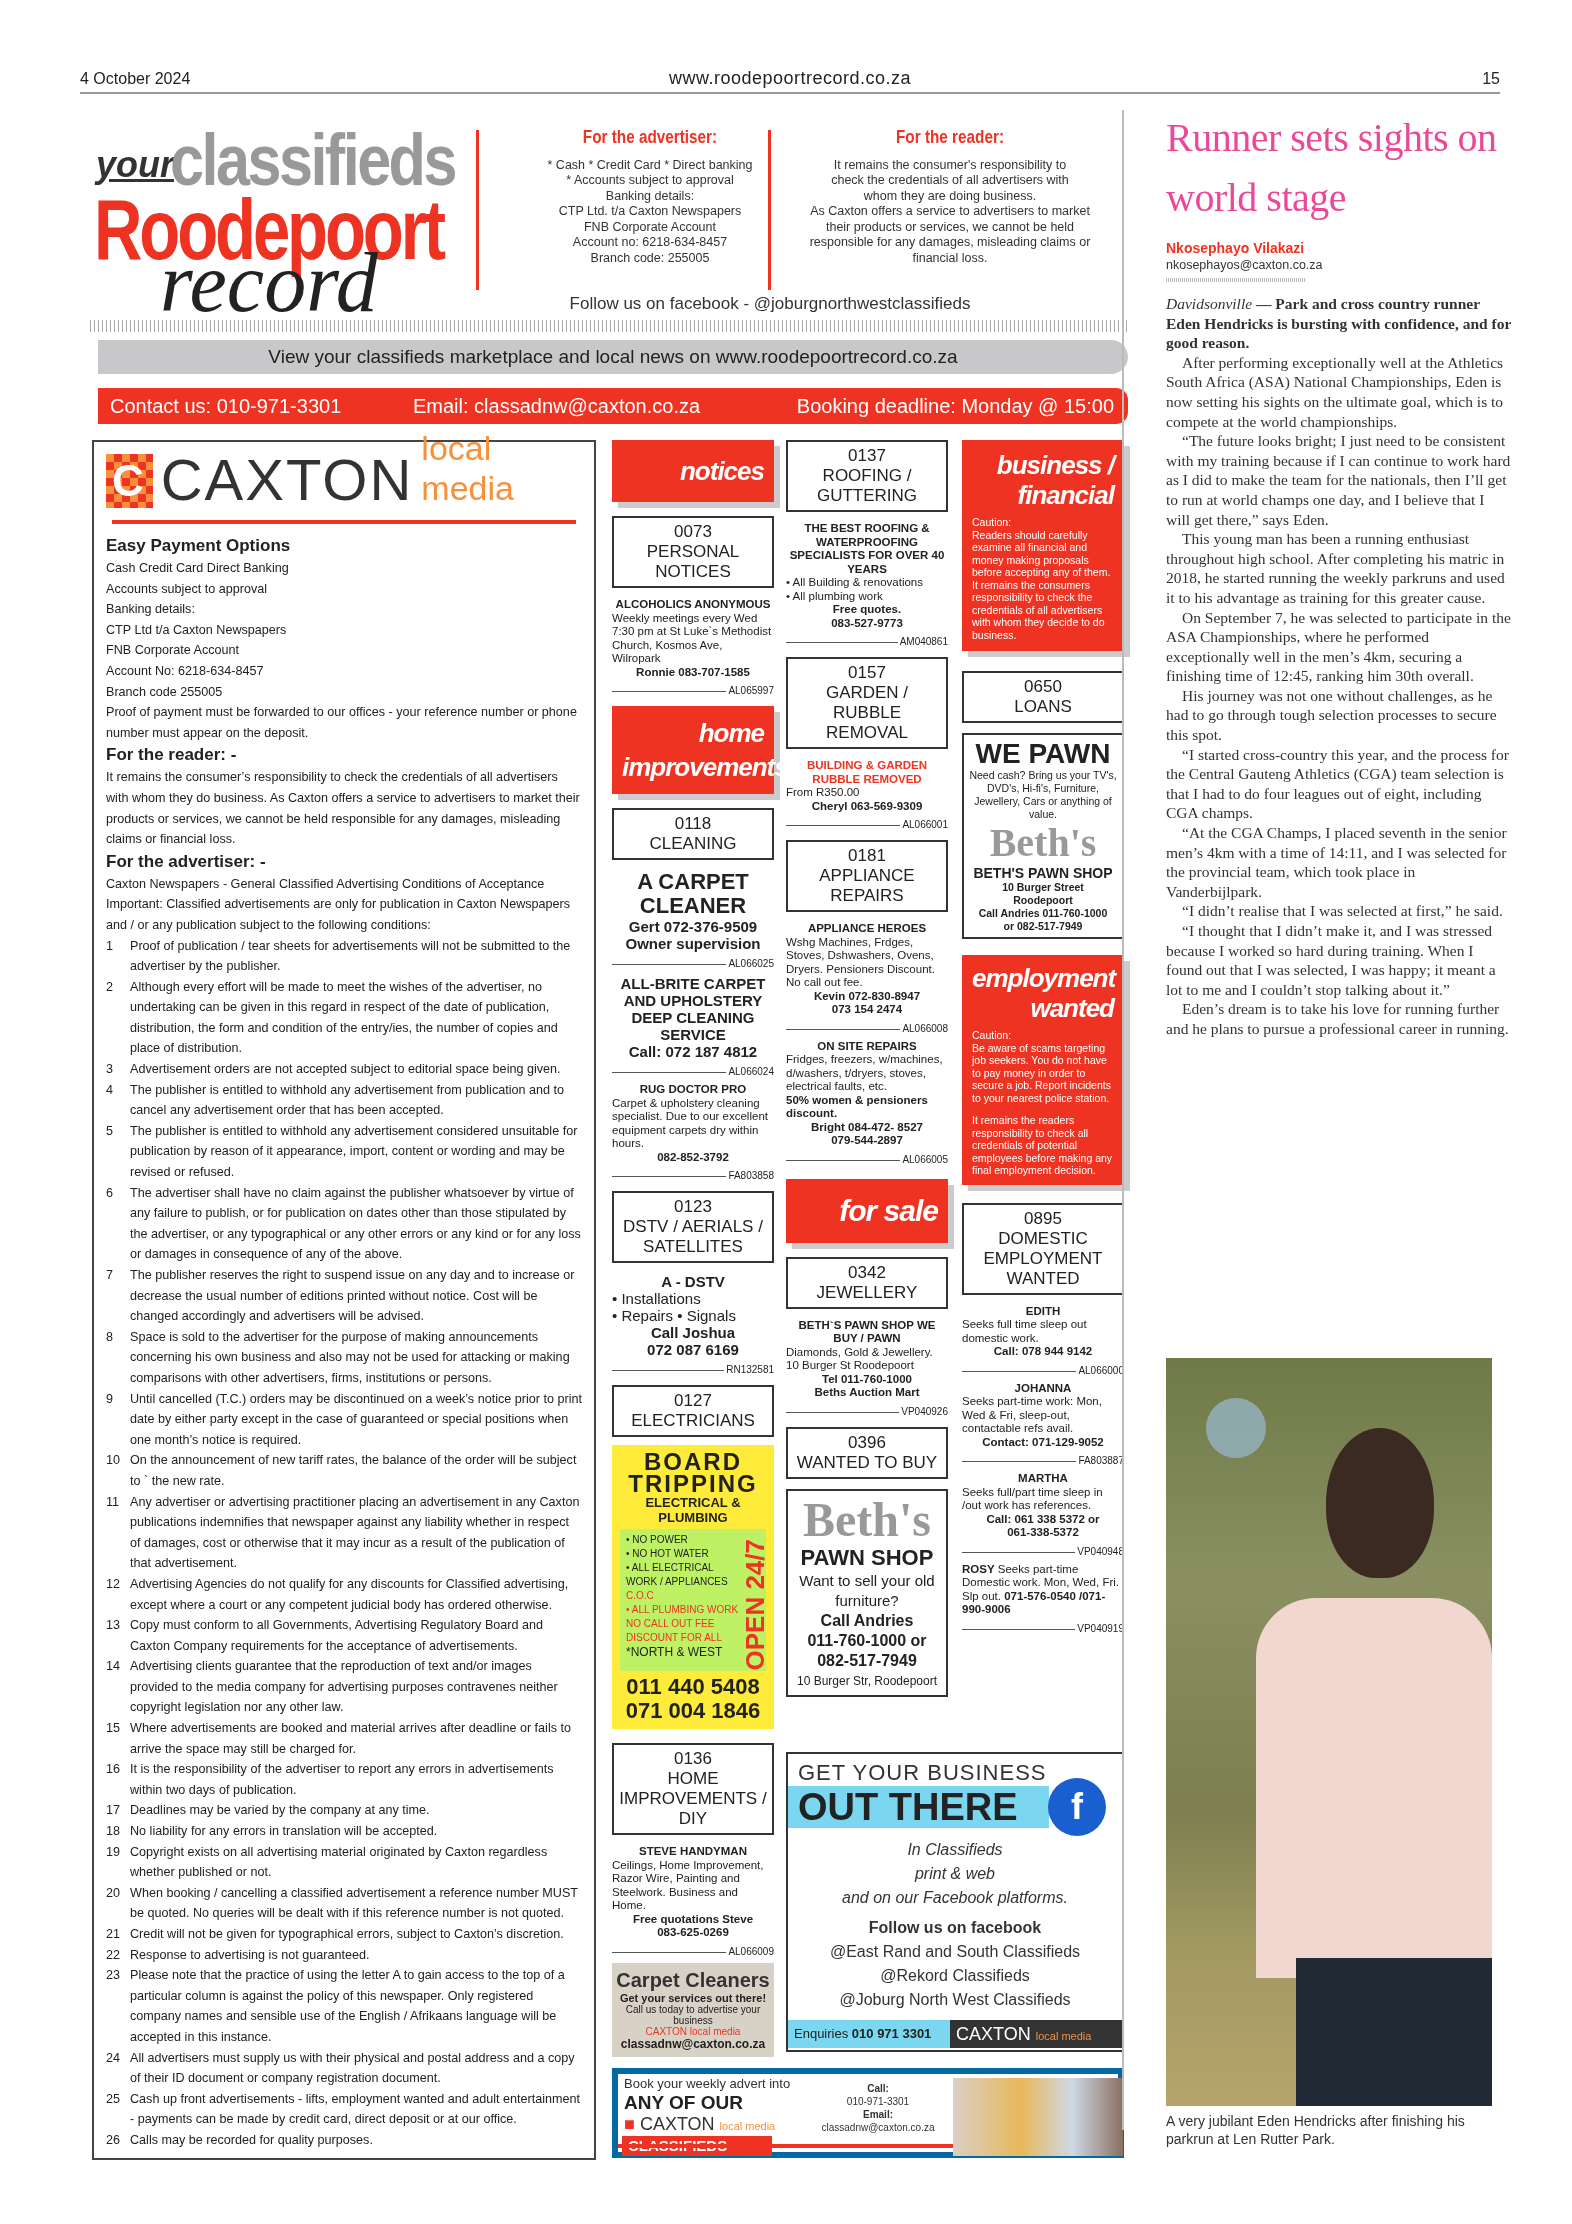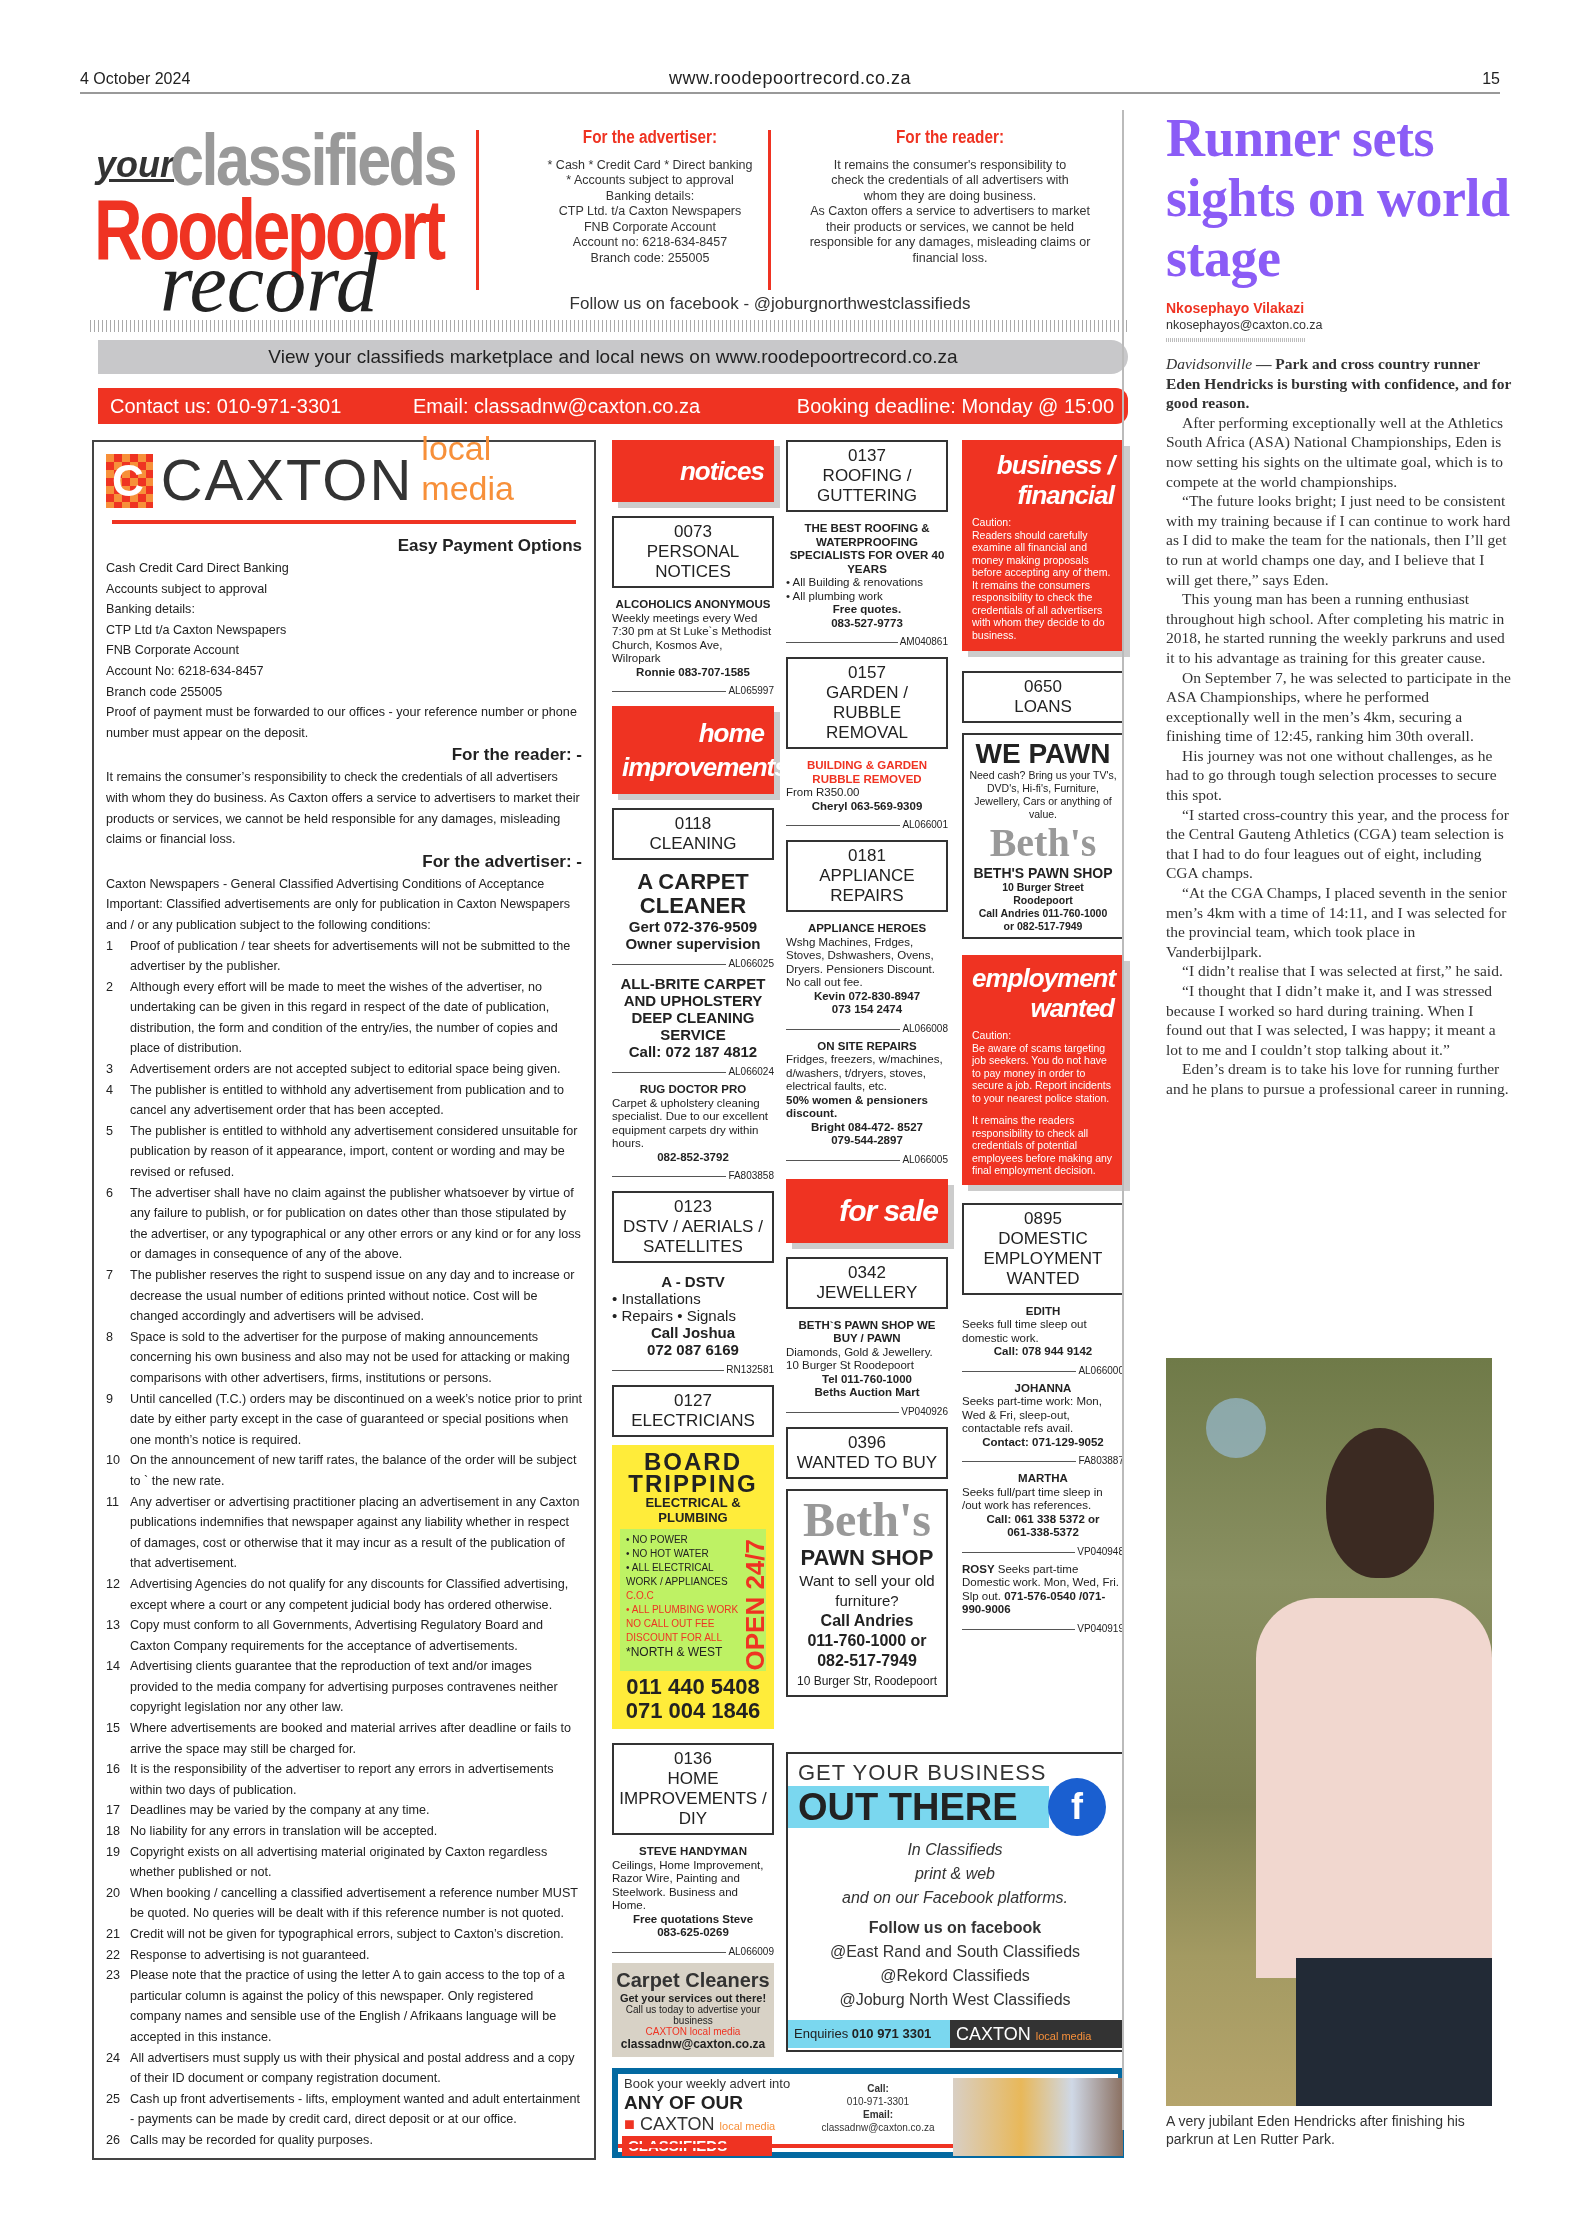--- a/index.html
+++ b/index.html
@@ -25,21 +25,21 @@
 .redbar{left:98px;top:388px;width:1030px;height:36px;background:#ef3322;border-radius:0 12px 12px 0;color:#fff;font-size:20px;line-height:36px}
 .redbar span{position:absolute;top:0}
 
 .cbox{left:92px;top:440px;width:504px;height:1720px;border:2px solid #444;padding:0 12px;font-size:12.6px;line-height:20.6px;transform-origin:top left}
 .caxlogo{display:flex;align-items:flex-end;margin-top:10px;height:56px}
 .caxsq{width:50px;height:54px;background:repeating-conic-gradient(#ef3322 0 25%,#f7903a 0 50%) 0 0/16px 16px;position:relative}
 .caxsq:after{content:"C";position:absolute;left:6px;top:2px;color:#fff;font-weight:bold;font-size:44px;line-height:50px}
 .caxname{font-size:58px;color:#333;margin-left:8px;line-height:56px;letter-spacing:2px}
 .caxlocal{font-size:34px;color:#f7903a;margin-left:8px;line-height:40px}
 .caxrule{height:4px;background:#ef3322;margin:12px 6px 10px 6px}
-.cbox h4{text-align:right;font-size:17px;font-weight:bold;line-height:24px}
+.cbox h4{text-align:left;font-size:17px;font-weight:bold;line-height:24px}
 .cbox .ol li{list-style:none;display:flex}
 .cbox .ol .n{width:24px;flex:none}
 
 .col{width:162px}
 .banner{background:#ef3322;color:#fff;font-style:italic;font-weight:bold;text-align:right;padding:6px 10px;box-shadow:6px 6px 0 #ccc;font-size:26px;line-height:30px;letter-spacing:-1px}
 .banner .cau{font-style:normal;font-weight:normal;font-size:10.5px;line-height:12.5px;text-align:left;letter-spacing:0;margin-top:6px}
 .hdrbox{border:2px solid #333;text-align:center;font-size:17px;line-height:20px;padding:4px 2px;color:#222;transform:scaleY(1)}
 .ad{font-size:11.5px;line-height:13.5px;margin-top:10px}
 .ad .t{font-weight:bold;text-align:center}
 .ad .c{font-weight:bold;text-align:center}
@@ -67,21 +67,21 @@
 .fb .ic{position:absolute;right:16px;top:24px;width:58px;height:58px;border-radius:50%;background:#1a5fd0;color:#fff;font-size:36px;font-weight:bold;text-align:center;line-height:58px}
 .fb .it{font-style:italic;text-align:center;font-size:16px;line-height:24px;color:#333;margin-top:10px}
 .fb .fl{text-align:center;font-size:16px;line-height:24px;color:#333}
 .fb .enq{display:flex;margin-top:8px;height:28px}
 .fb .enq .l{background:#7ad7ef;flex:1;font-size:13px;line-height:28px;padding-left:6px}
 .fb .enq .r{background:#333;color:#fff;width:172px;font-size:18px;line-height:28px;padding-left:6px}
 .book{border:6px solid #0369a1;height:88px}
 
 .artline{left:1122px;top:110px;width:2px;height:2020px;background:#bbb}
 .art{left:1166px;top:108px;width:346px;font-family:"Liberation Serif",serif;color:#333}
-.art h1{font-size:54px;font-weight:bold;line-height:60px;letter-spacing:-.5px;color:#8b5cf6}
+.art h1{font-size:40px;font-weight:normal;line-height:60px;letter-spacing:-.5px;color:#ec4899}
 .byline{font-family:"Liberation Sans",sans-serif;font-size:14px;color:#ef3322;font-weight:bold;margin-top:12px}
 .email{font-family:"Liberation Sans",sans-serif;font-size:12.5px;color:#333;margin-top:2px}
 .dots{height:4px;width:140px;margin-top:6px;background:repeating-linear-gradient(90deg,#bbb 0 1px,transparent 1px 2px)}
 .body{font-size:15.5px;line-height:19.6px;margin-top:12px;text-align:left}
 .body p{text-indent:16px}
 .body p.lead{text-indent:0}
 .photo{left:1166px;top:1358px;width:326px;height:748px;background:linear-gradient(180deg,#6f7a48 0%,#8a9062 30%,#7d7f50 60%,#a39a62 80%,#b5a46b 100%);overflow:hidden}
 .photo .sky{position:absolute;left:40px;top:40px;width:60px;height:60px;background:#9cc4e8;opacity:.6;border-radius:50%}
 .photo .head{position:absolute;left:160px;top:70px;width:108px;height:150px;background:#3b2a22;border-radius:50% 50% 46% 46%}
 .photo .shirt{position:absolute;left:90px;top:240px;width:236px;height:380px;background:#f1d7cf;border-radius:60px 60px 0 0}

